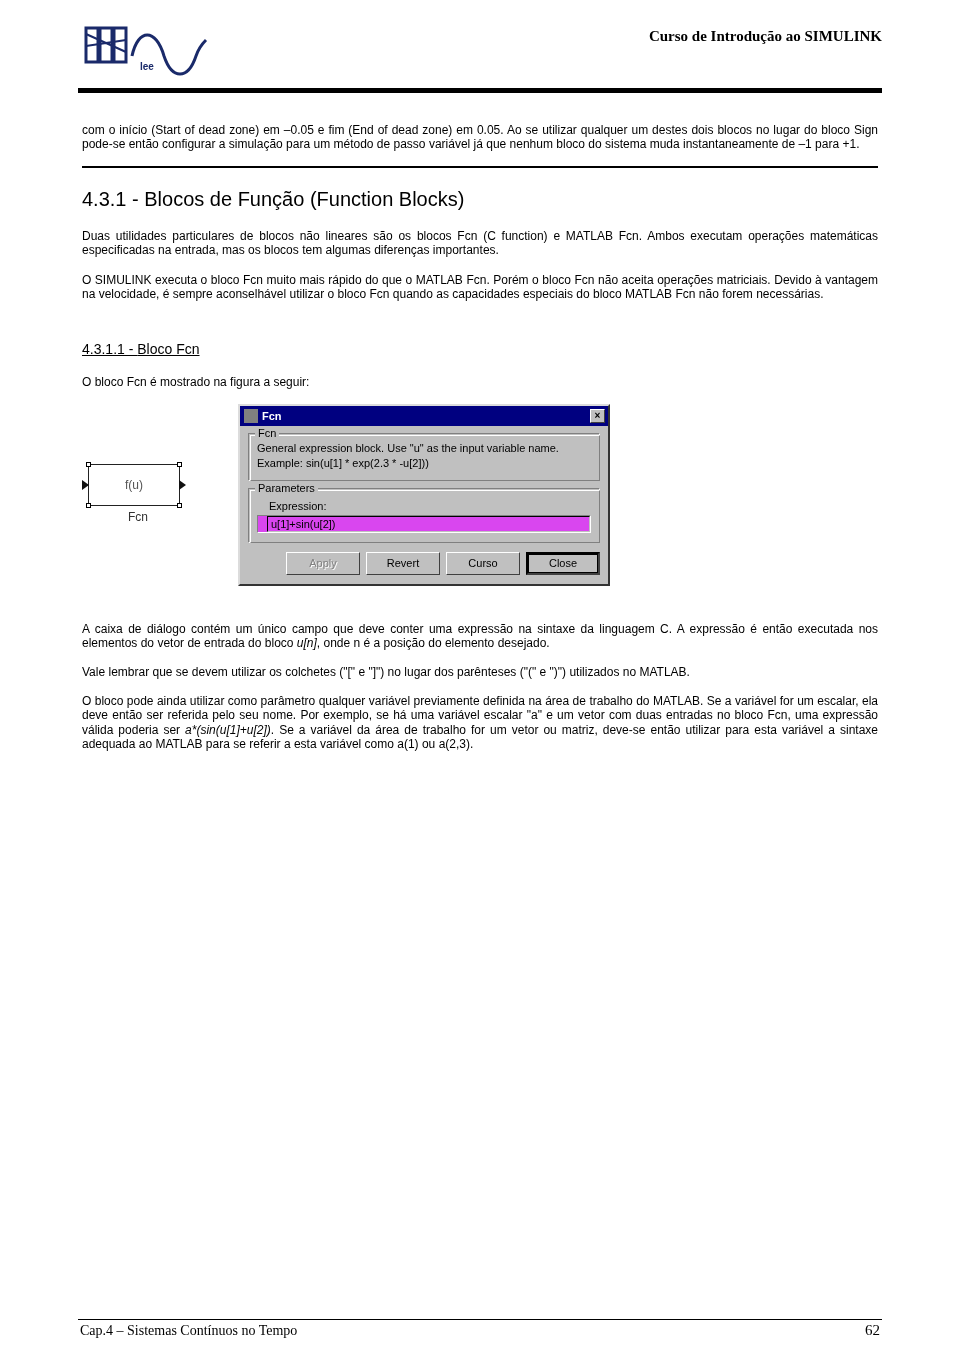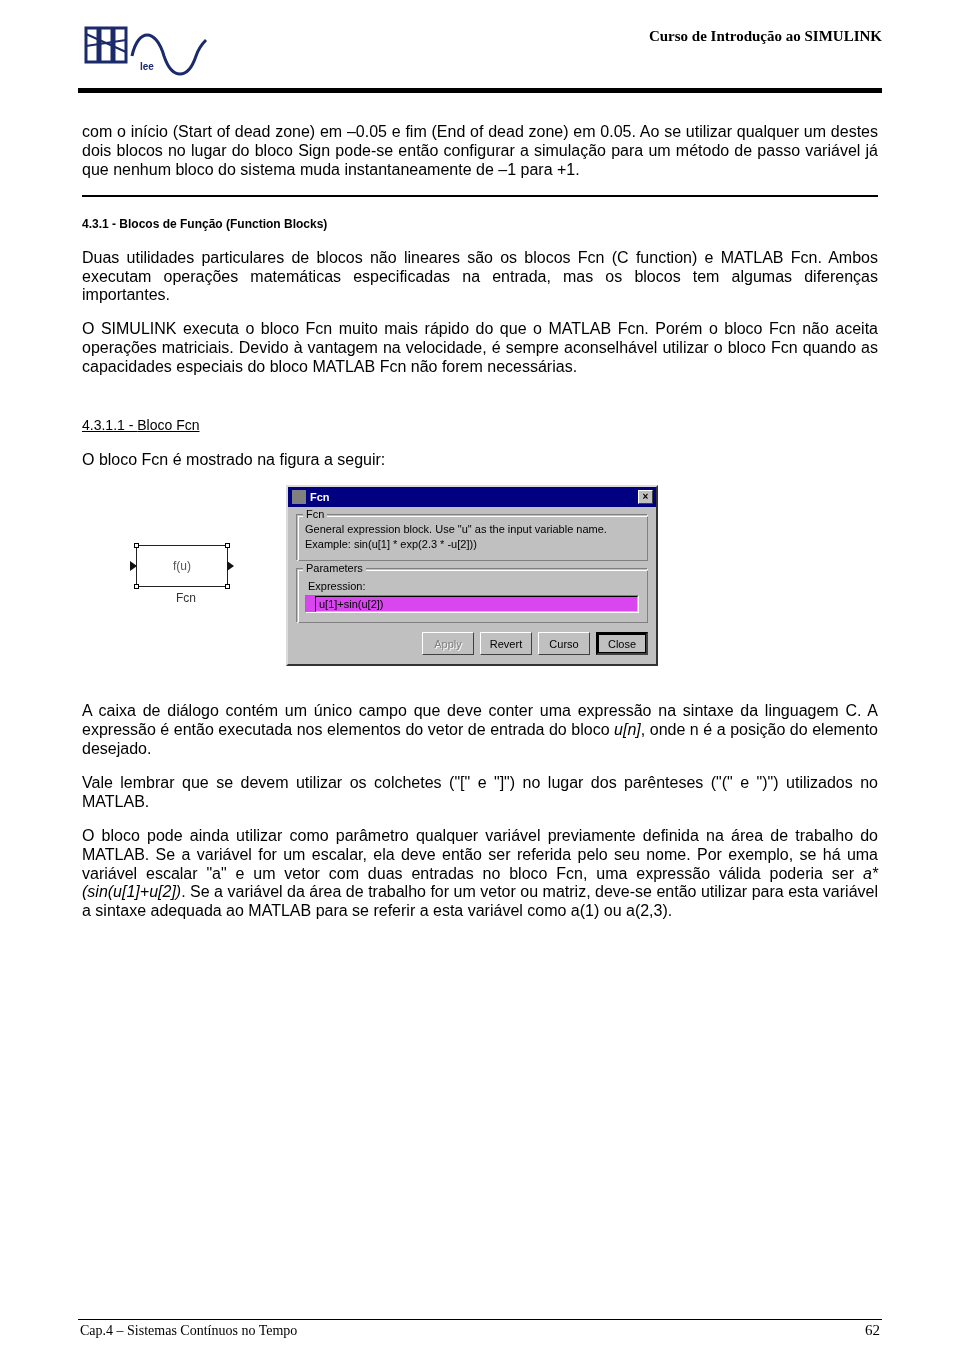--- a/index.html
+++ b/index.html
@@ -40,54 +40,53 @@
     height: 5px;
     border-top: 4px solid #000;
     border-bottom: 1px solid #000;
     margin-bottom: 30px;
   }
   .content {
     flex: 1;
     padding: 0 4px;
   }
   .body-text {
-    font-size: 16px;
+    font-size: 12px;
     line-height: 1.18;
     text-align: justify;
     margin-bottom: 15px;
   }
   .section-divider {
     border: none;
     border-top: 2px solid #000;
     margin: 8px 0 20px 0;
   }
   .section-heading {
-    font-size: 12px;
-    font-weight: bold;
+    font-size: 20px;
+    font-weight: normal;
     margin-bottom: 18px;
   }
   .subsection-heading {
     font-size: 14px;
     text-decoration: underline;
     margin-top: 40px;
     margin-bottom: 18px;
   }
   .subsection-number { text-decoration: none; }
   .figure-row {
     display: flex;
     align-items: flex-start;
     gap: 50px;
     margin: 14px 0 36px 0;
     padding-left: 6px;
   }
   .fcn-block {
     width: 100px;
     margin-top: 60px;
     text-align: center;
-    margin-left: 48px;
   }
   .fcn-block-box {
     width: 92px;
     height: 42px;
     border: 1px solid #222;
     background: #fff;
     position: relative;
     display: flex;
     align-items: center;
     justify-content: center;
@@ -199,21 +198,21 @@
     padding: 0 3px;
     font-size: 11px;
   }
   .groupbox .gb-text {
     font-size: 11px;
     line-height: 1.35;
     color: #000;
   }
   .param-label {
     font-size: 11px;
-    margin: 4px 0 3px 3px;
+    margin: 4px 0 3px 12px;
   }
   .param-input {
     width: 100%;
     height: 18px;
     background: #d946ef;
     border: 1px solid #808080;
     border-right-color: #fff;
     border-bottom-color: #fff;
     padding-left: 9px;
     font-size: 11px;
@@ -228,21 +227,21 @@
     display: flex;
     align-items: center;
   }
   .dialog-buttons {
     display: flex;
     justify-content: flex-end;
     gap: 6px;
     padding: 2px 0 0 0;
   }
   .dlg-btn {
-    width: 52px;
+    width: 74px;
     height: 23px;
     background: #c0c0c0;
     border: 1px solid #fff;
     border-right-color: #404040;
     border-bottom-color: #404040;
     font-size: 11px;
     display: flex;
     align-items: center;
     justify-content: center;
   }

